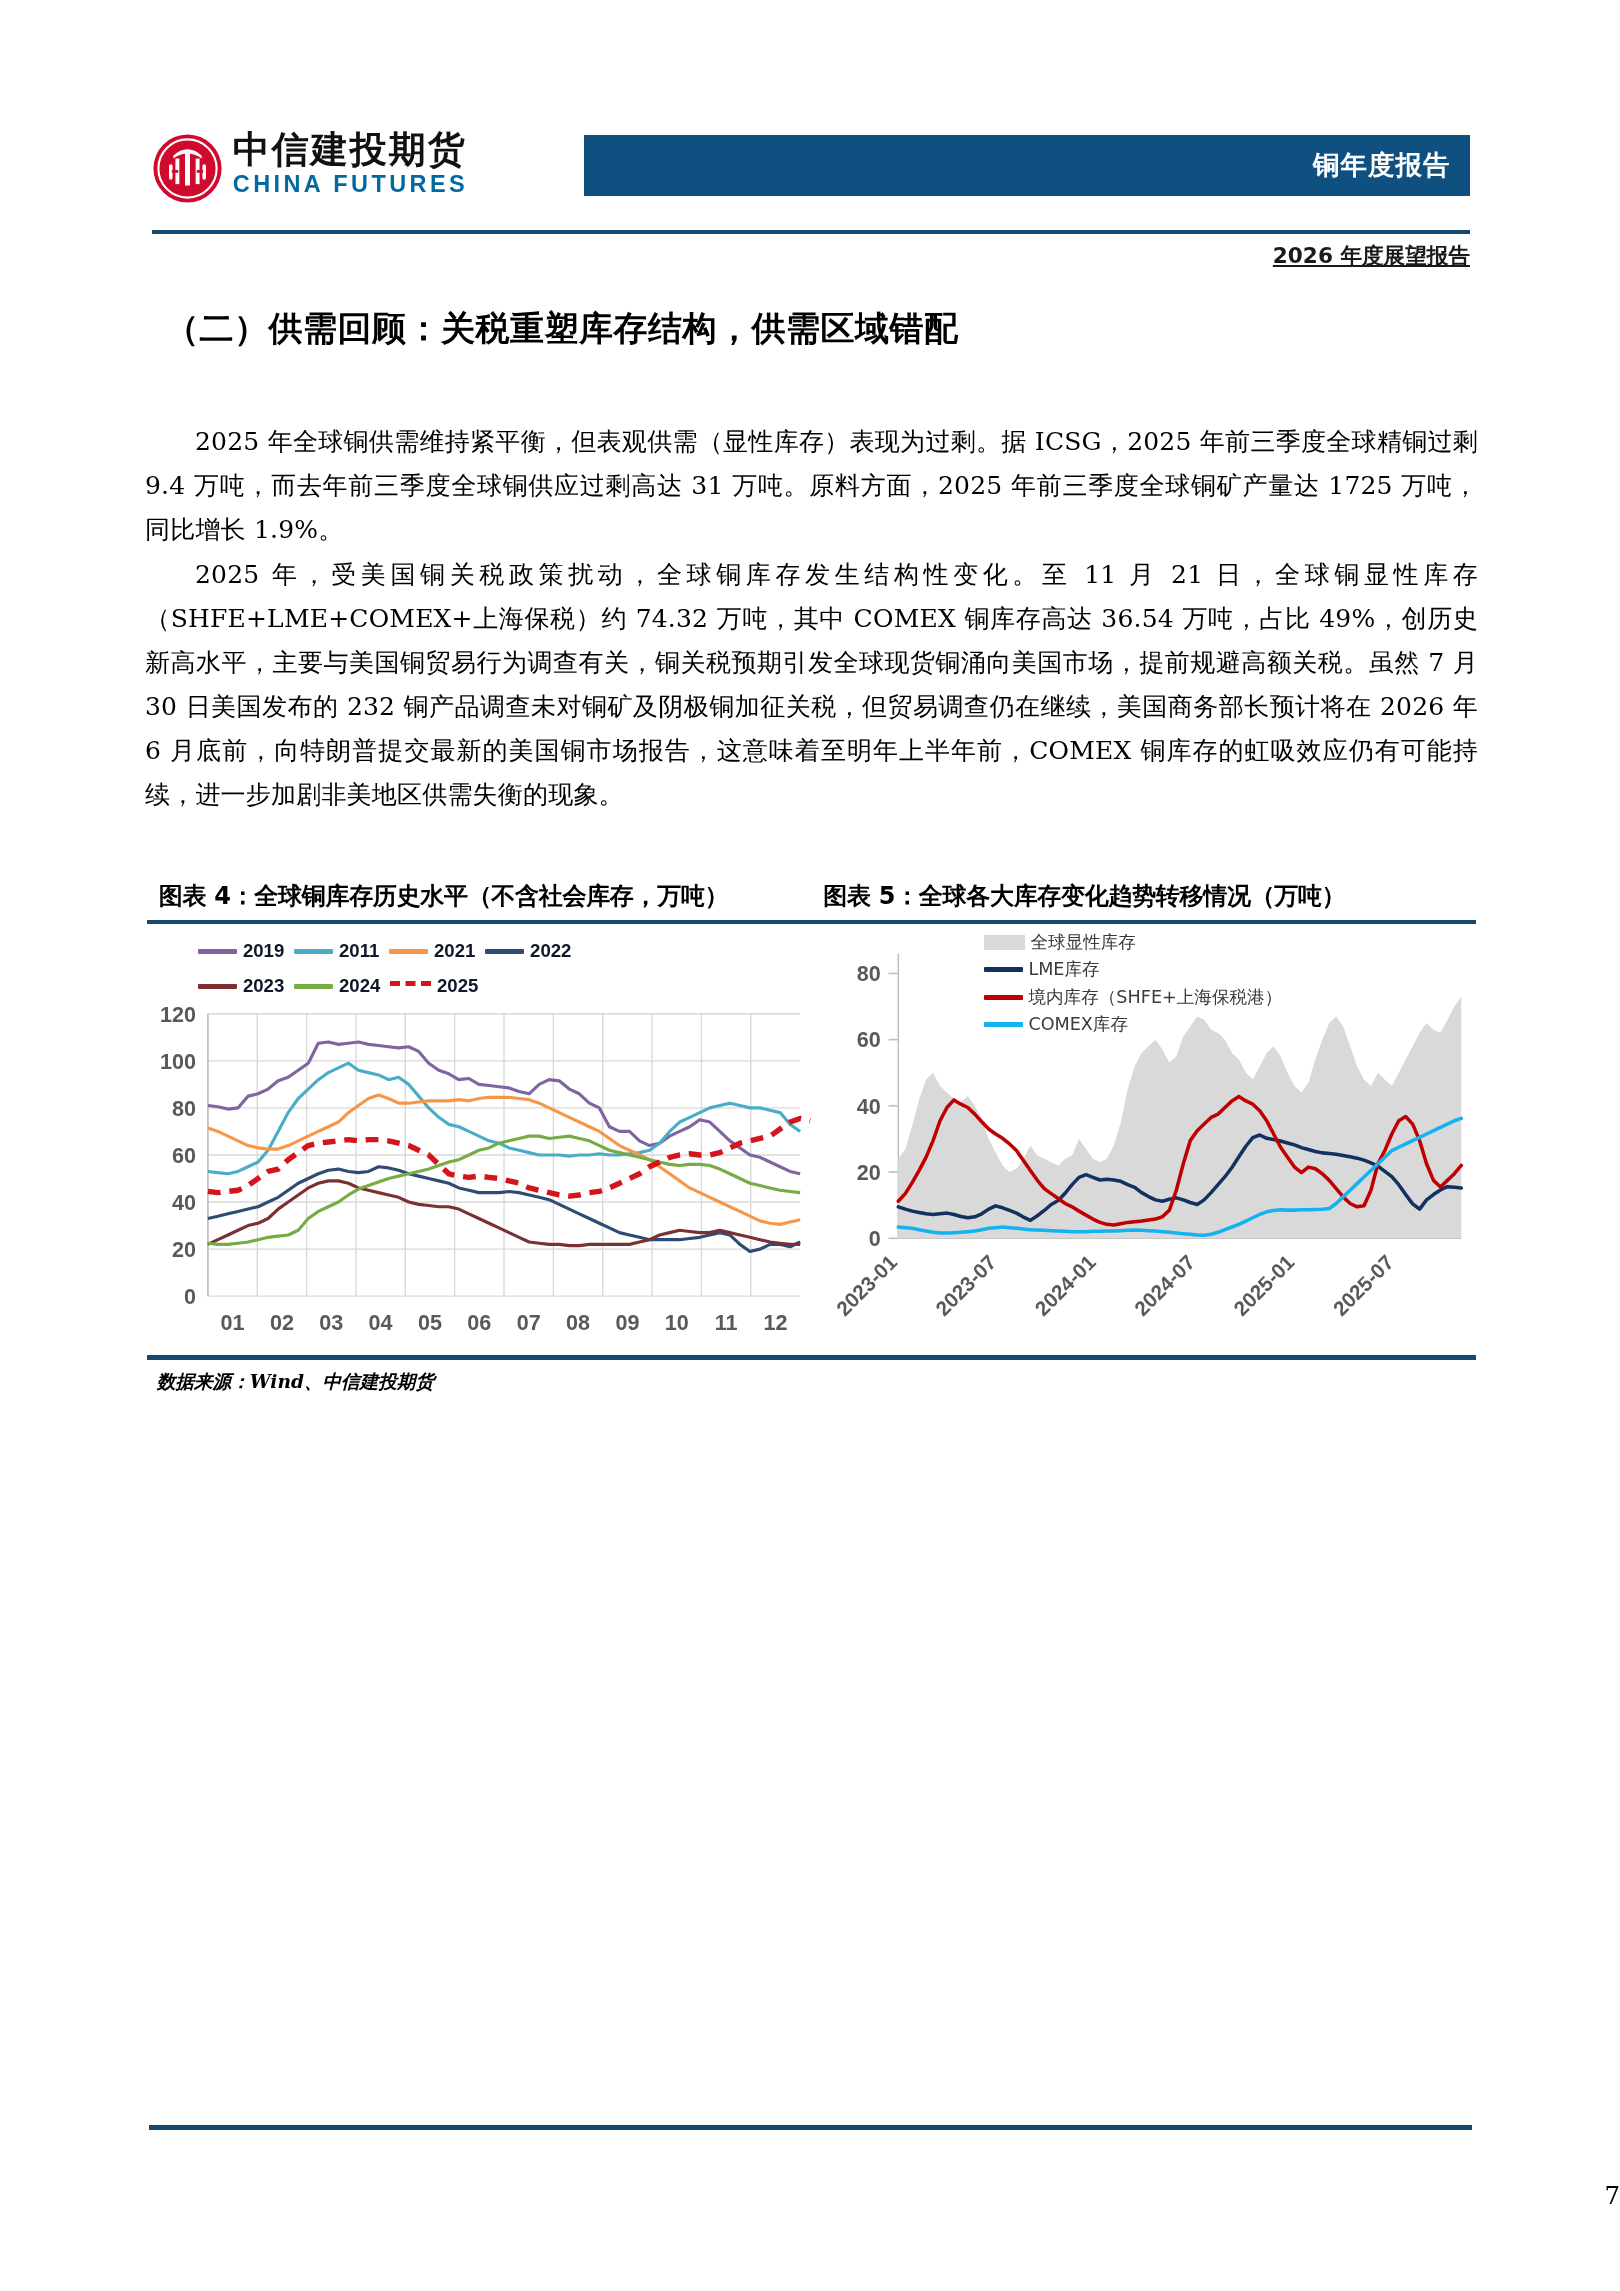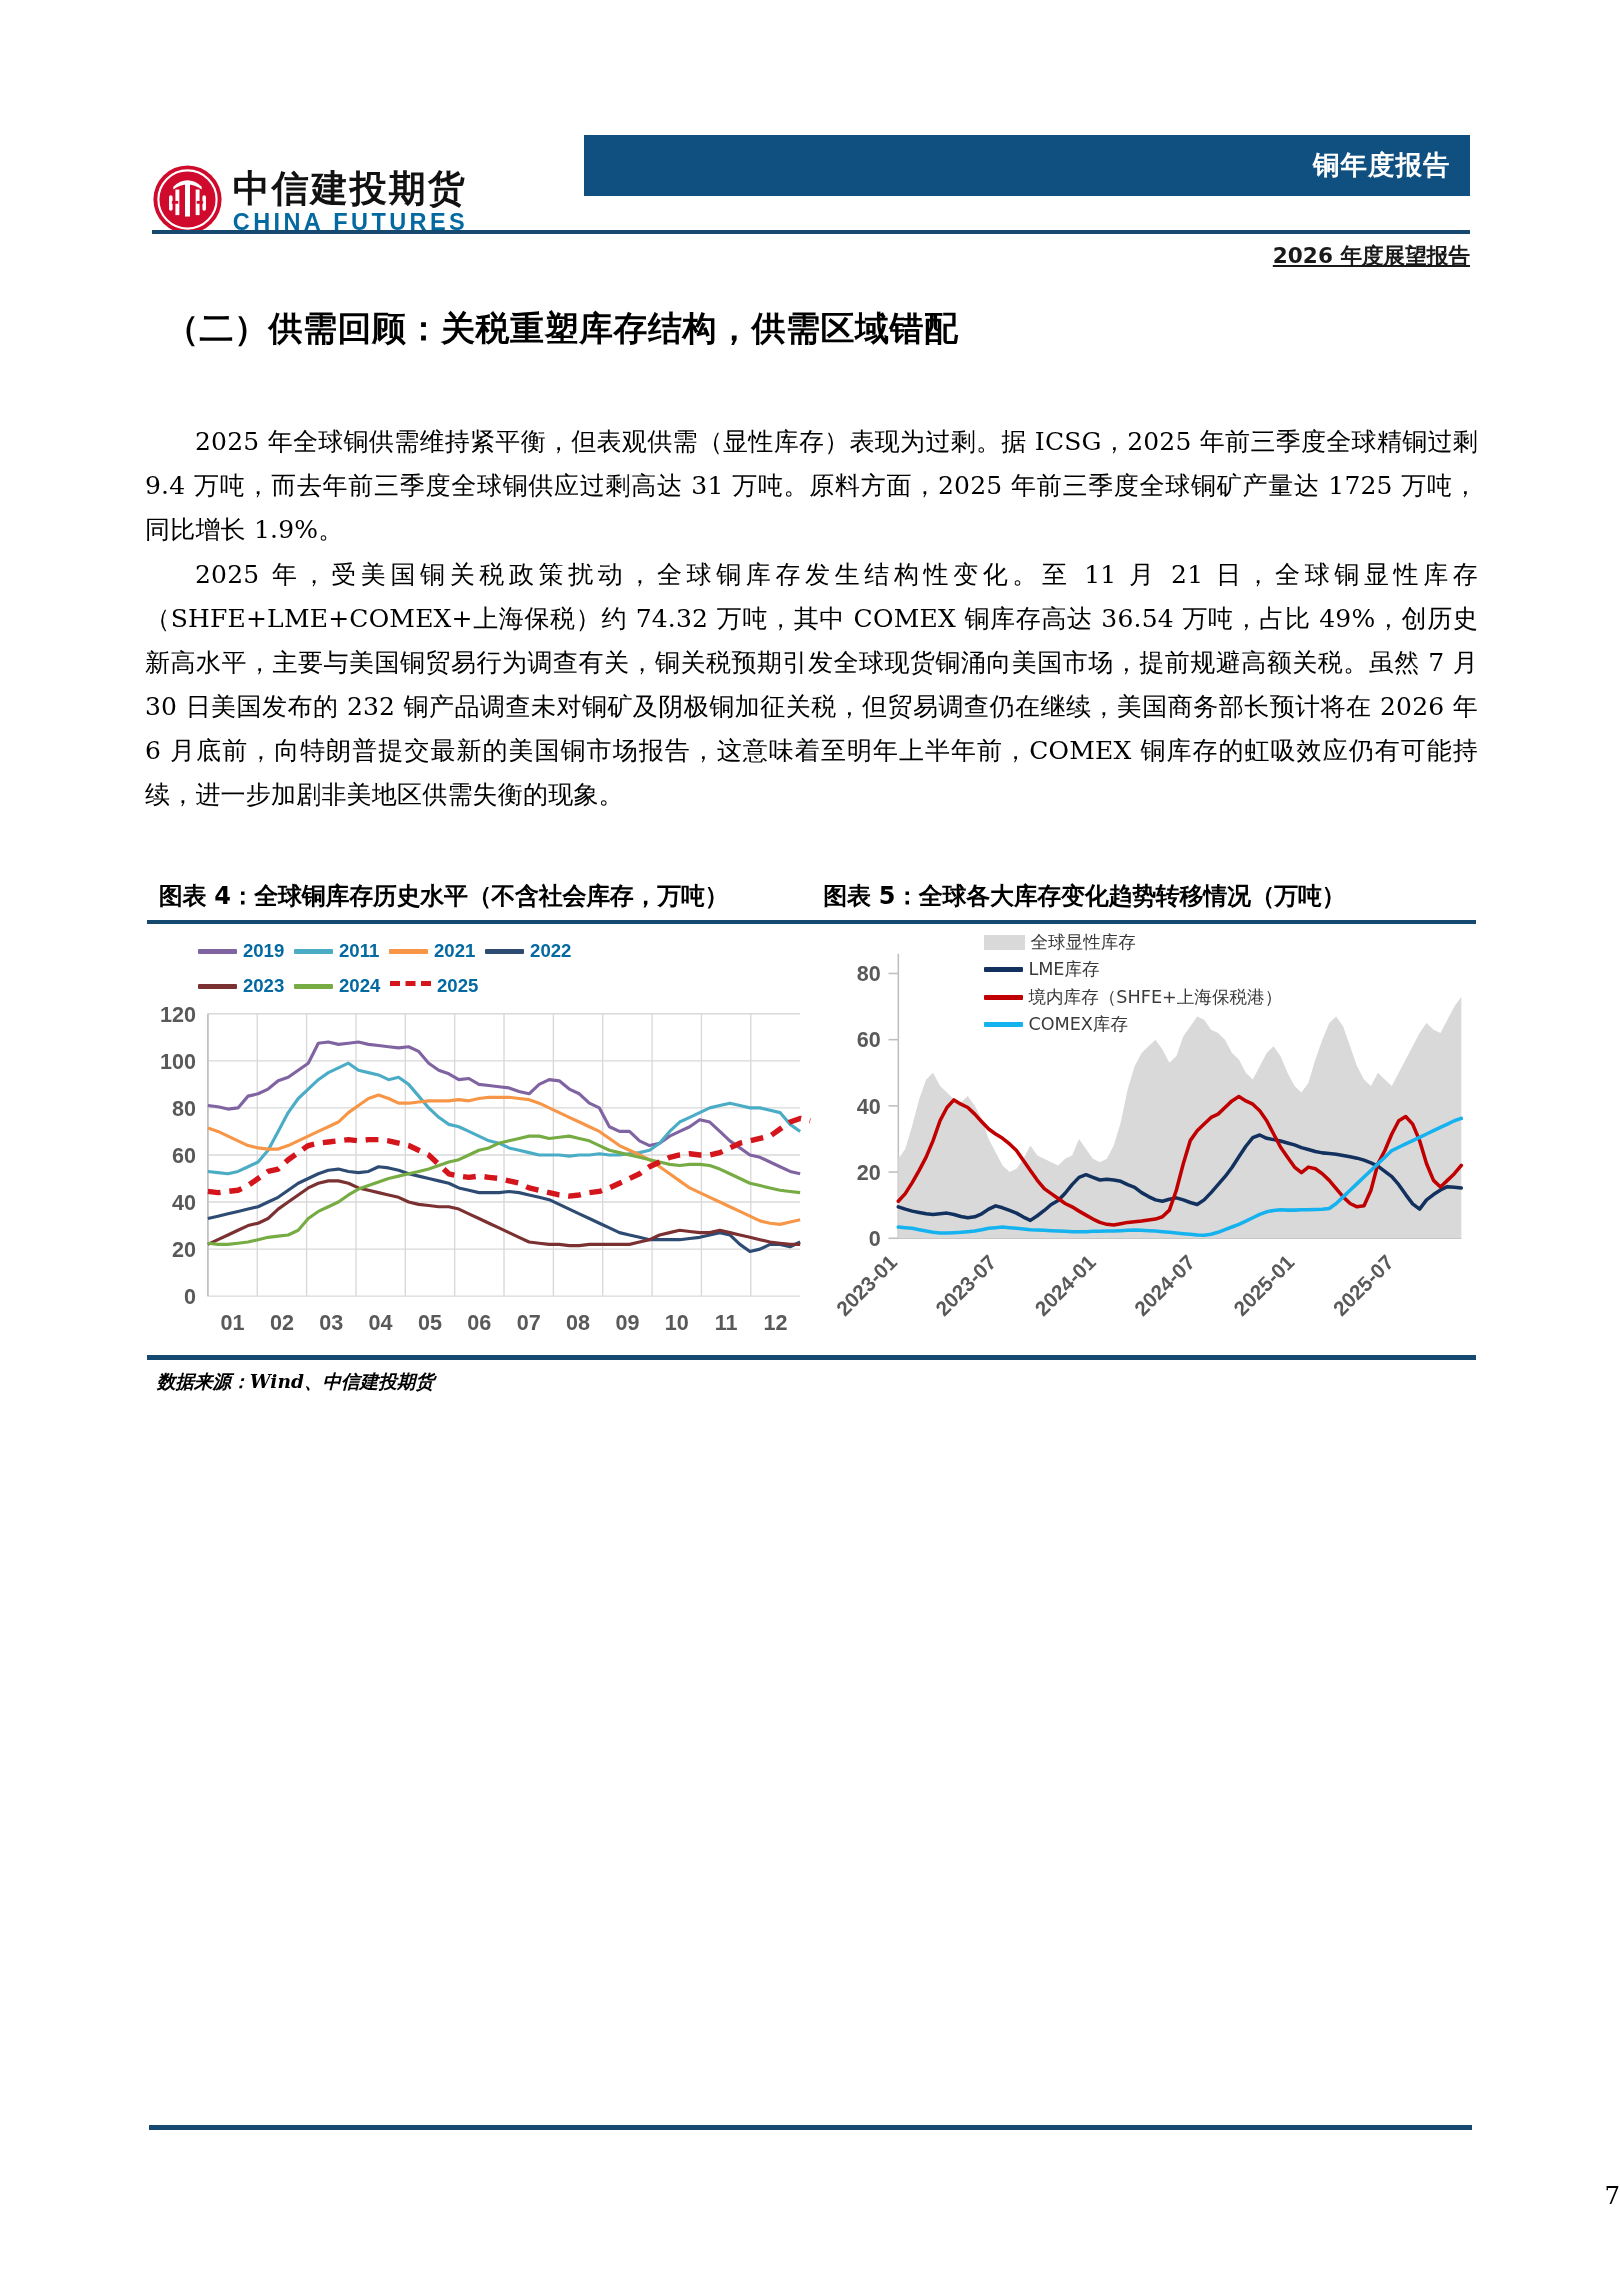--- a/index.html
+++ b/index.html
@@ -26,22 +26,21 @@
     left: 152px;
     top: 125px;
     width: 1318px;
     height: 118px;
   }
   .logo-wrap {
     position: absolute;
     left: 0;
     top: 5.9px;
     display: flex;
-    align-items: flex-end;
-    margin-top: 31px;
+    align-items: flex-start;
   }
   .logo-mark {
     width: 71px;
     height: 71px;
     flex: 0 0 auto;
     margin-top: 2px;
   }
   .logo-text {
     margin-left: 9.8px;
     line-height: 1;
@@ -209,21 +208,21 @@
   .legend-swatch.area {
     height: 15.7px;
     width: 41px;
     background: #d9d9d9;
     border-radius: 0;
   }
   .legend-label {
     font-family: "Liberation Sans", sans-serif;
     font-weight: bold;
     font-size: 18.6px;
-    color: #0369a1;
+    color: #0f172a;
   }
   .legend-label-cn {
     font-family: "DejaVu Sans", sans-serif;
     font-size: 17.6px;
     color: #3a3a3a;
   }
 
   
   .footer {
     position: absolute;

